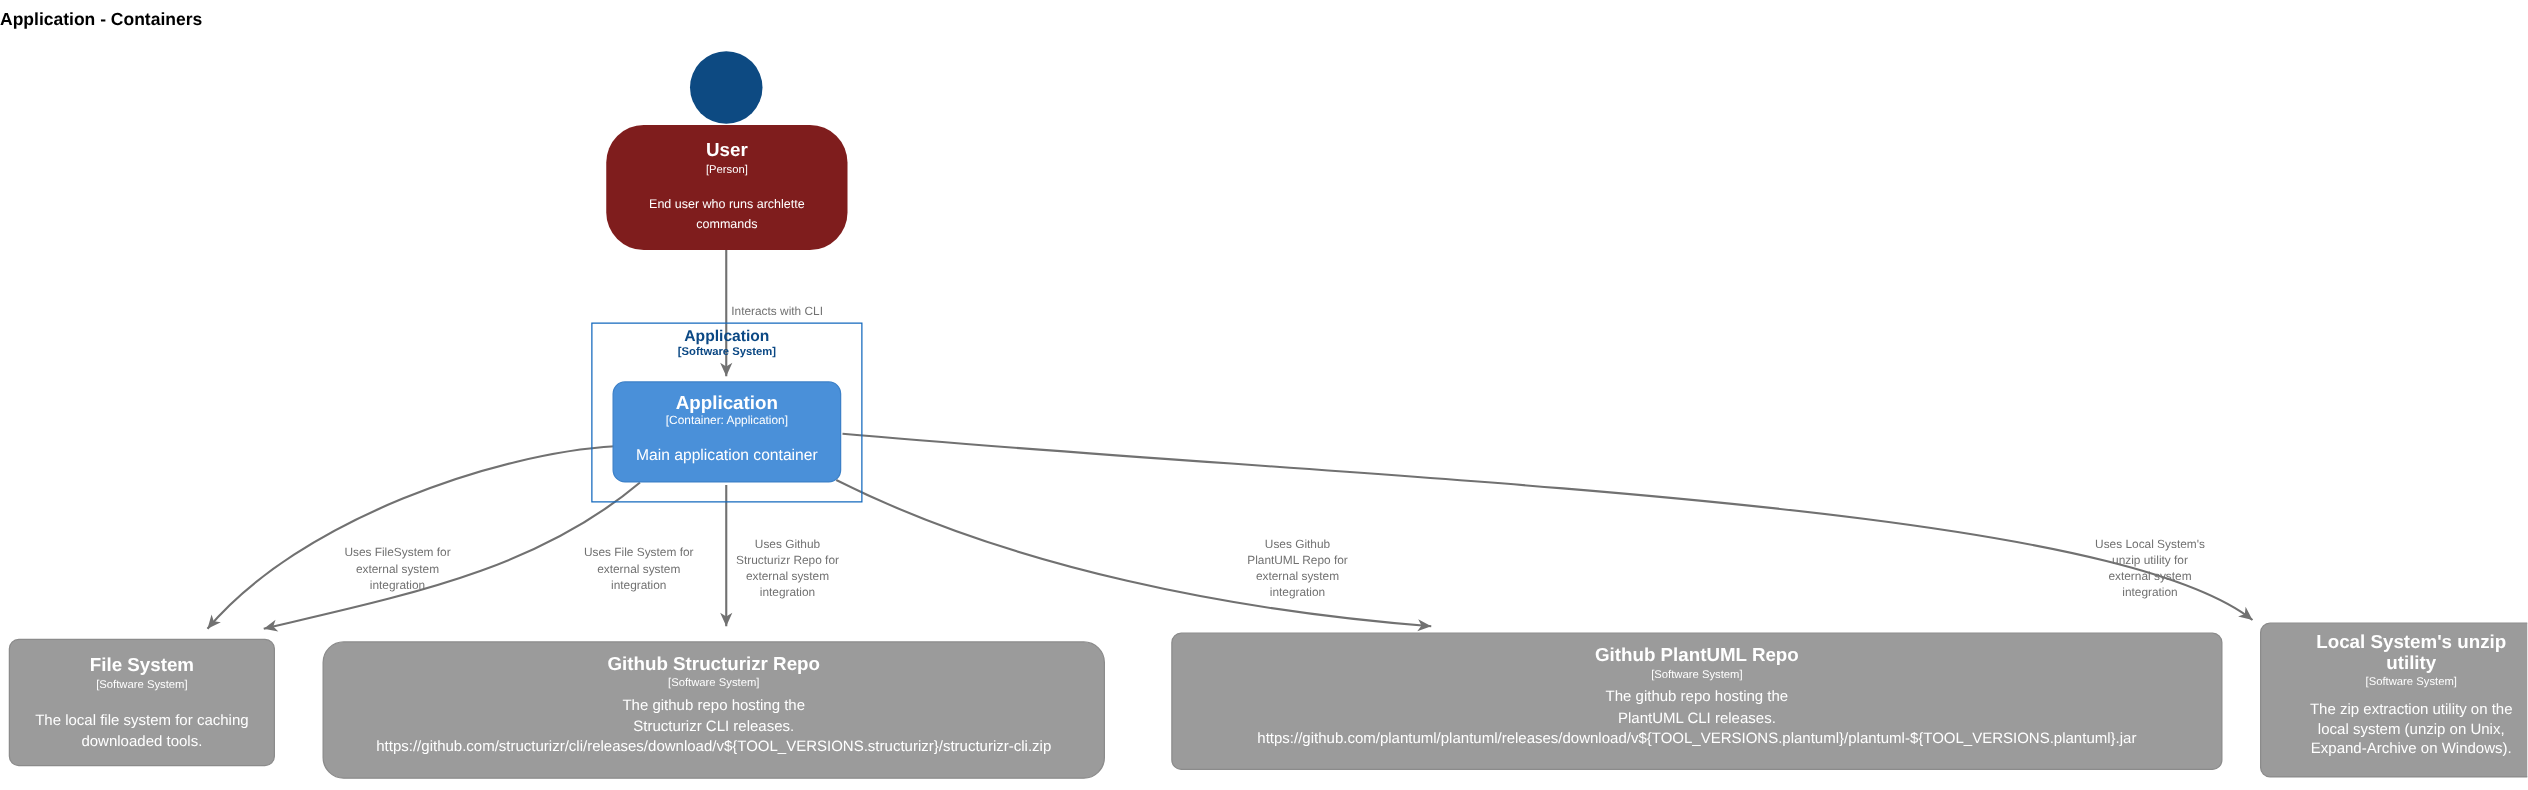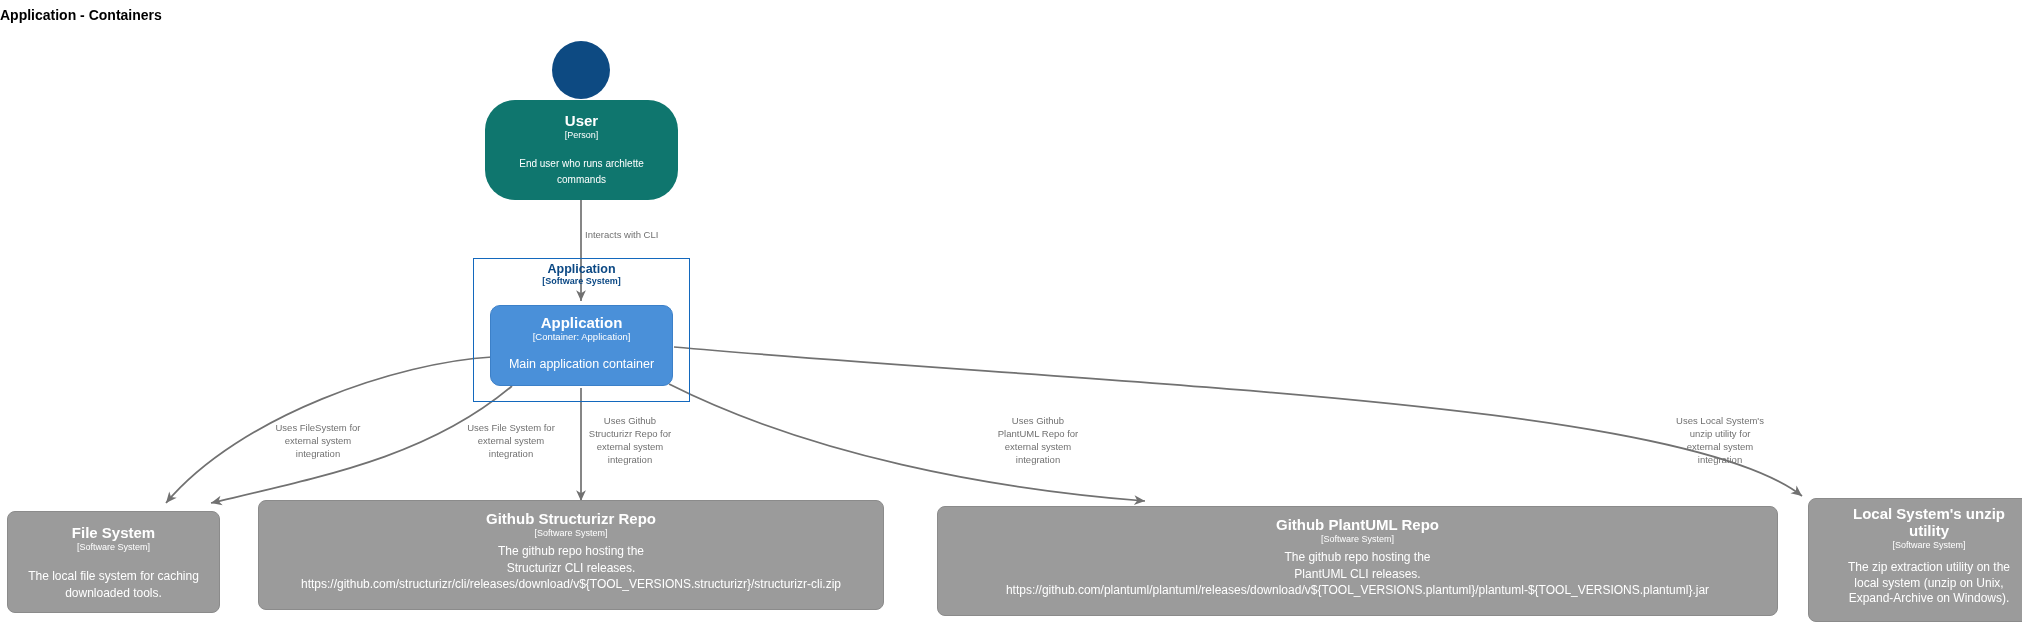--- a/index.html
+++ b/index.html
@@ -7,31 +7,31 @@
     position:relative;width:2022px;height:632px;background:#ffffff;
     font-family:"Liberation Sans", sans-serif;overflow:hidden;
   }
   .diagram-title{
     position:absolute;left:0;right:0;top:7px;text-align:left;
     font-size:14px;font-weight:bold;color:#000000;
   }
   svg.edge-layer{position:absolute;left:0;top:0;z-index:1;pointer-events:none;}
   .edge-label{
     position:absolute;z-index:2;color:#717171;font-size:9.5px;line-height:13px;
-    text-align:center;white-space:pre-line;transform:translateX(-50%);
+    text-align:center;white-space:pre-line;transform:translateX(-50%);margin-top:15px;
   }
   .edge-label.left-align{transform:none;text-align:left;}
   .node{position:absolute;z-index:3;box-sizing:border-box;text-align:center;color:#ffffff;}
   .person-head{
     position:absolute;z-index:3;width:58px;height:58px;border-radius:50%;
     background:#0d4a82;left:552px;top:41px;
   }
   .person-body{
     left:485px;top:100px;width:193px;height:100px;border-radius:30px;
-    background:#0f766e;padding-top:12px;
+    background:#7f1d1d;padding-top:12px;
   }
   .boundary{
     position:absolute;z-index:2;left:473px;top:258px;width:217px;height:144px;
     border:1px solid #1368bd;background:transparent;box-sizing:border-box;
     text-align:center;color:#0b4884;padding-top:3px;
   }
   .boundary .b-name{font-size:12.5px;font-weight:bold;}
   .boundary .b-meta{font-size:9px;font-weight:bold;}
   .container-node{
     left:490px;top:305px;width:183px;height:81px;border-radius:10px;
@@ -39,21 +39,21 @@
   }
   .ext-node{background:#9b9b9b;border:1px solid #8b8b8b;border-radius:8px;padding-top:9px;}
   .node .n-name{font-size:15px;font-weight:bold;line-height:17px;white-space:pre-line;}
   .node .n-meta{font-size:9px;line-height:12px;}
   .node .n-desc{font-size:12px;line-height:16.5px;margin-top:4px;white-space:pre-line;}
   .person-body .n-desc{font-size:10px;margin-top:15px;line-height:16px;}
   .container-node .n-meta{font-size:9.5px;}
   .container-node .n-desc{font-size:12.5px;margin-top:13px;}
   #node-file-system{left:7px;top:511px;width:213px;height:102px;padding-top:12px;}
   #node-file-system .n-desc{margin-top:15px;}
-  #node-structurizr{left:258px;top:500px;width:626px;height:110px;}
+  #node-structurizr{left:258px;top:513px;width:626px;height:110px;border-radius:17px;}
   #node-plantuml{left:937px;top:506px;width:841px;height:110px;}
   #node-unzip{left:1808px;top:498px;width:242px;height:124px;padding-top:6px;}
   #node-unzip .n-desc{margin-top:9px;line-height:15.5px;}
 </style>
 </head>
 <body>
 
 <div id="canvas">
 
   <div class="diagram-title">Application - Containers</div>

